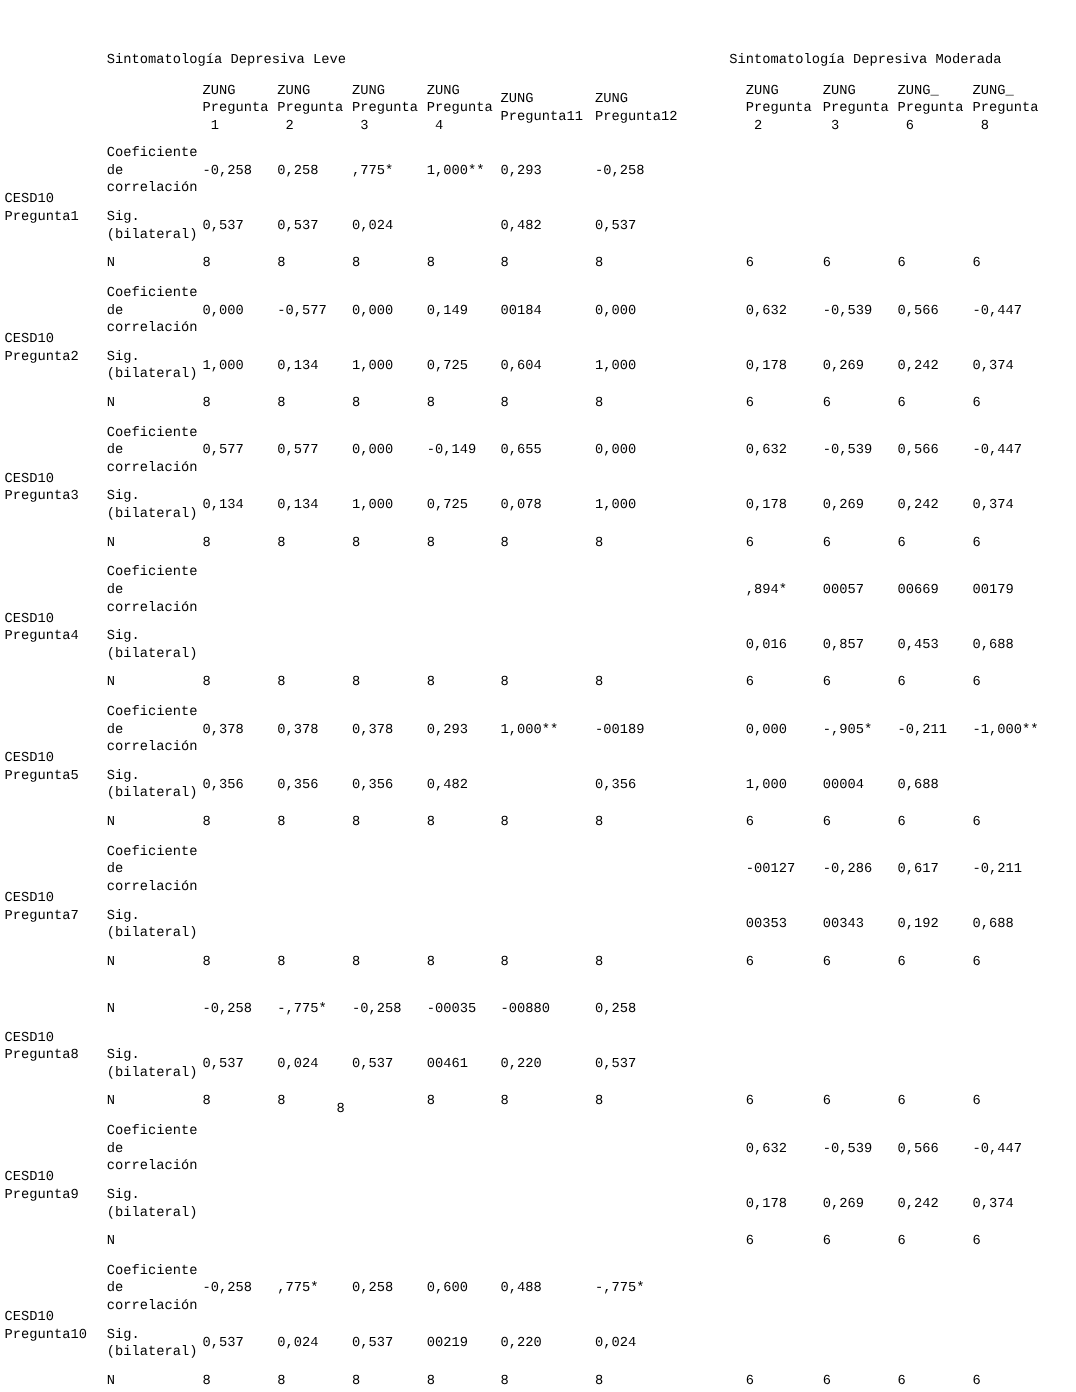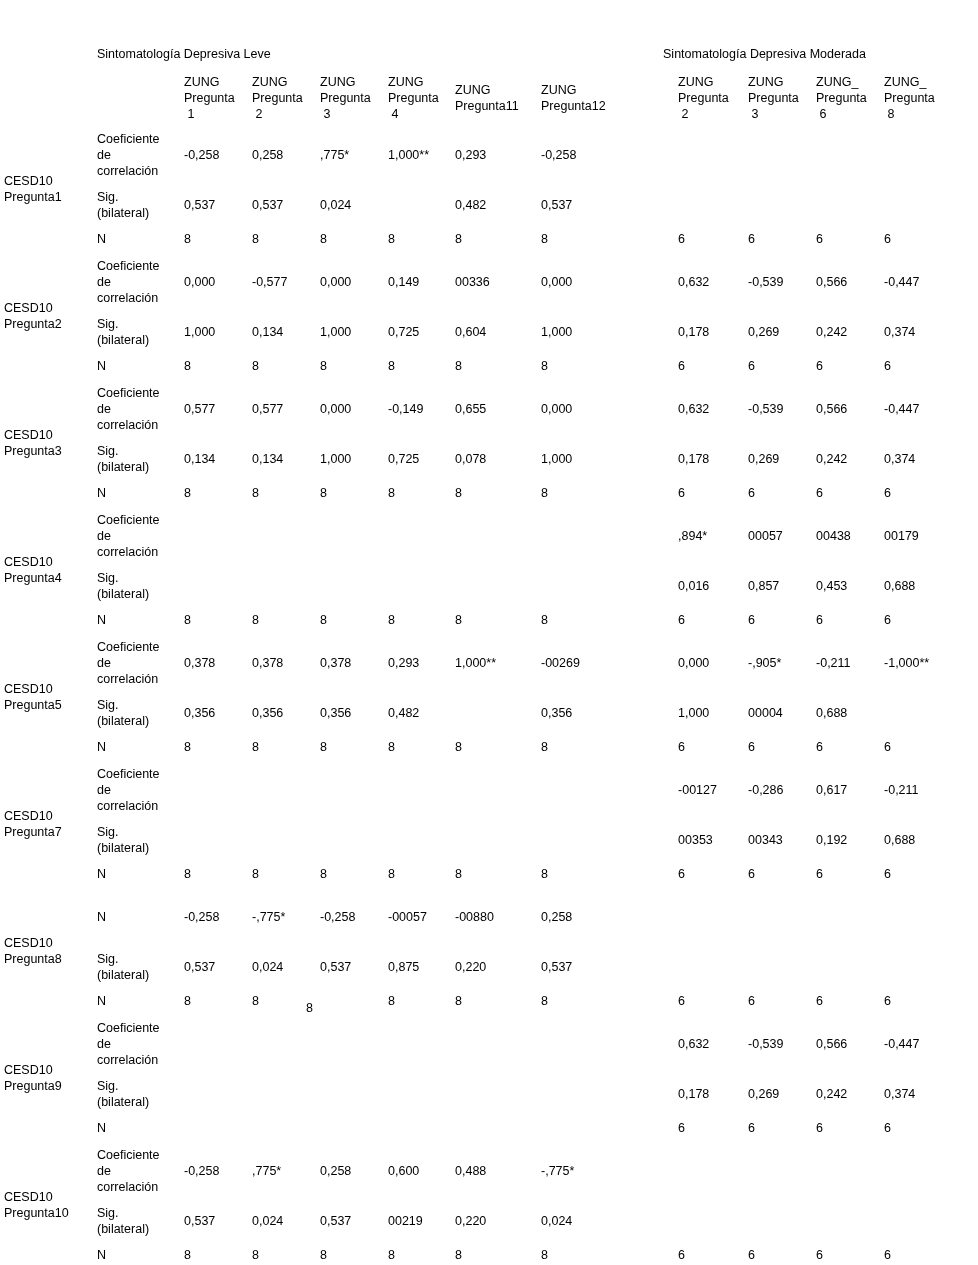--- a/index.html
+++ b/index.html
@@ -2,21 +2,21 @@
 <html><head>
 <meta charset="utf-8">
 <style>
   html, body { margin: 0; padding: 0; background: #ffffff; }
   .page {
     width: 978px;
     height: 1265px;
     box-sizing: border-box;
     background: #ffffff;
     color: #000000;
-    font-family: Liberation Sans, sans-serif;
+    font-family: Liberation Mono, monospace;
     font-size: 12.5px;
     line-height: 16px;
     padding: 40px 0 0 4px;
     overflow: hidden;
     position: relative;
   }
   table.corr {
     border-collapse: collapse;
     table-layout: fixed;
     width: 974px;
@@ -154,21 +154,21 @@
         <tr class="row-coef">
           <td class="group-label" rowspan="3">CESD10
 Pregunta2</td>
           <td class="stat-label">Coeficiente
 de
 correlación</td>
           <td class="val">0,000</td>
           <td class="val">-0,577</td>
           <td class="val">0,000</td>
           <td class="val">0,149</td>
-          <td class="val">00336</td>
+          <td class="val">00184</td>
           <td class="val">0,000</td>
           <td></td>
           <td class="val">0,632</td>
           <td class="val">-0,539</td>
           <td class="val">0,566</td>
           <td class="val">-0,447</td>
         </tr>
         <tr class="row-sig">
           <td class="stat-label">Sig.
 (bilateral)</td>
@@ -253,21 +253,21 @@
 correlación</td>
           <td class="val"></td>
           <td class="val"></td>
           <td class="val"></td>
           <td class="val"></td>
           <td class="val"></td>
           <td class="val"></td>
           <td></td>
           <td class="val">,894*</td>
           <td class="val">00057</td>
-          <td class="val">00438</td>
+          <td class="val">00669</td>
           <td class="val">00179</td>
         </tr>
         <tr class="row-sig">
           <td class="stat-label">Sig.
 (bilateral)</td>
           <td class="val"></td>
           <td class="val"></td>
           <td class="val"></td>
           <td class="val"></td>
           <td class="val"></td>
@@ -296,21 +296,21 @@
           <td class="group-label" rowspan="3">CESD10
 Pregunta5</td>
           <td class="stat-label">Coeficiente
 de
 correlación</td>
           <td class="val">0,378</td>
           <td class="val">0,378</td>
           <td class="val">0,378</td>
           <td class="val">0,293</td>
           <td class="val">1,000**</td>
-          <td class="val">-00269</td>
+          <td class="val">-00189</td>
           <td></td>
           <td class="val">0,000</td>
           <td class="val">-,905*</td>
           <td class="val">-0,211</td>
           <td class="val">-1,000**</td>
         </tr>
         <tr class="row-sig">
           <td class="stat-label">Sig.
 (bilateral)</td>
           <td class="val">0,356</td>
@@ -386,36 +386,36 @@
           <td class="val">6</td>
           <td class="val">6</td>
         </tr>
         <tr class="row-coef">
           <td class="group-label" rowspan="3">CESD10
 Pregunta8</td>
           <td class="stat-label">N</td>
           <td class="val">-0,258</td>
           <td class="val">-,775*</td>
           <td class="val">-0,258</td>
-          <td class="val">-00057</td>
+          <td class="val">-00035</td>
           <td class="val">-00880</td>
           <td class="val">0,258</td>
           <td></td>
           <td class="val"></td>
           <td class="val"></td>
           <td class="val"></td>
           <td class="val"></td>
         </tr>
         <tr class="row-sig">
           <td class="stat-label">Sig.
 (bilateral)</td>
           <td class="val">0,537</td>
           <td class="val">0,024</td>
           <td class="val">0,537</td>
-          <td class="val">0,875</td>
+          <td class="val">00461</td>
           <td class="val">0,220</td>
           <td class="val">0,537</td>
           <td></td>
           <td class="val"></td>
           <td class="val"></td>
           <td class="val"></td>
           <td class="val"></td>
         </tr>
         <tr class="row-n">
           <td class="stat-label">N</td>

